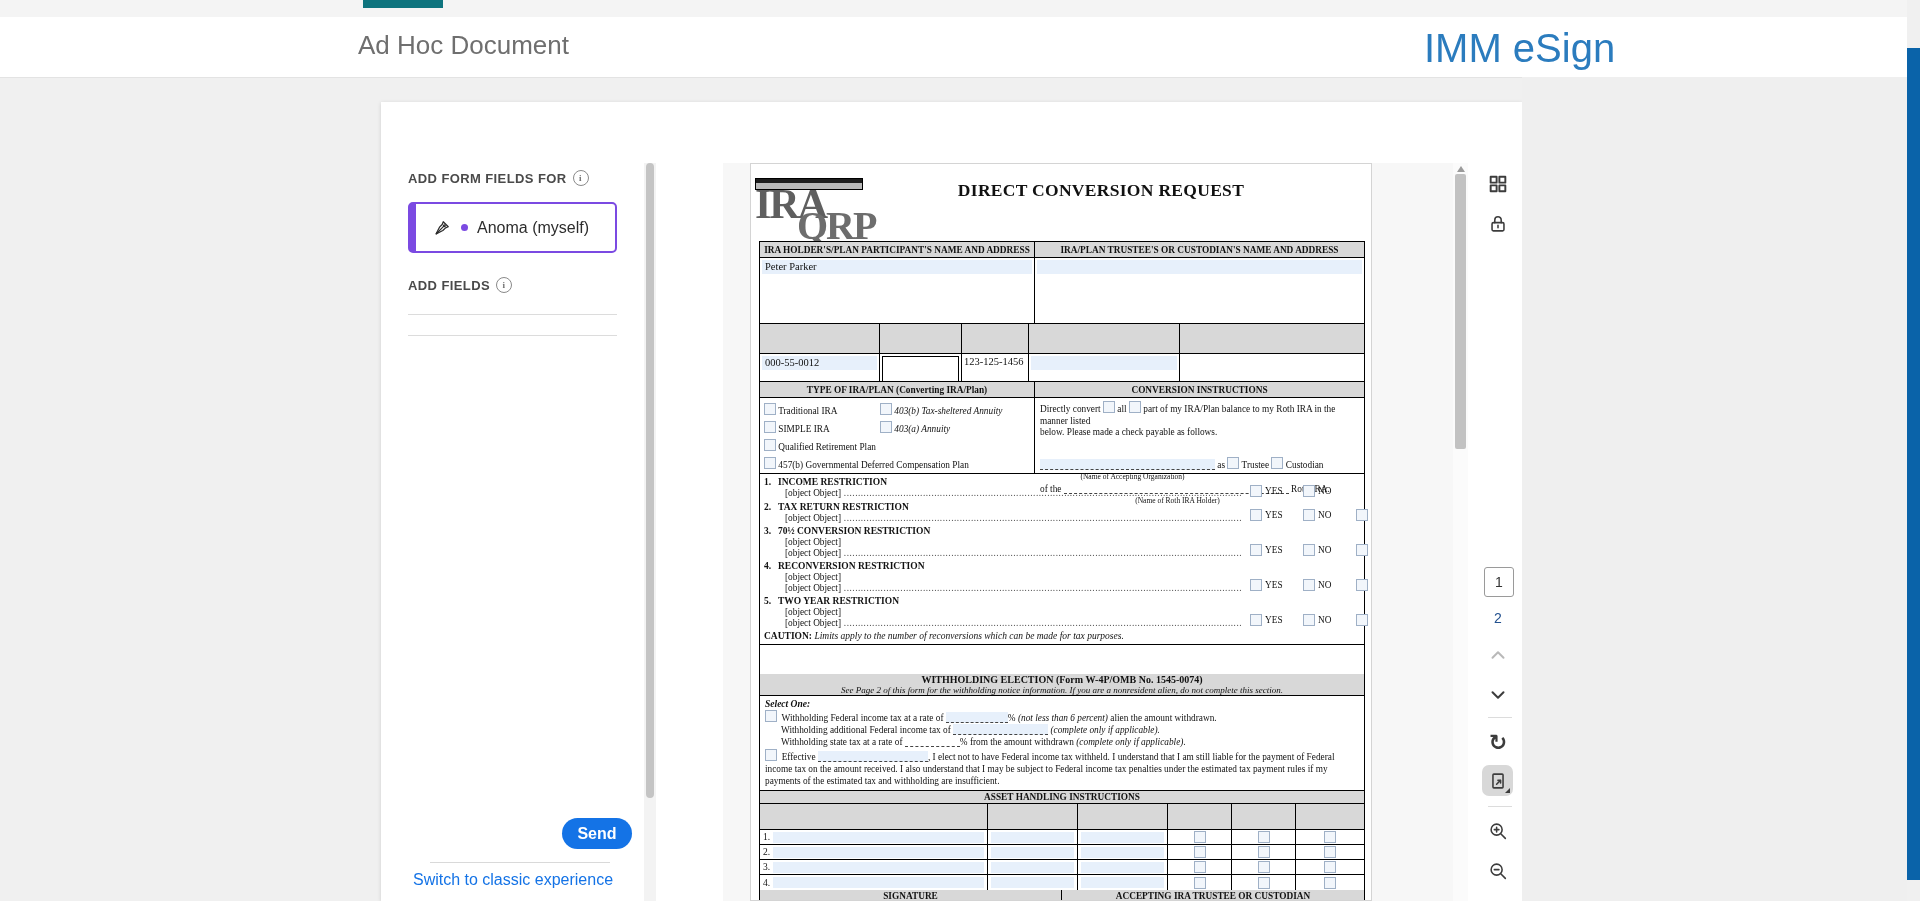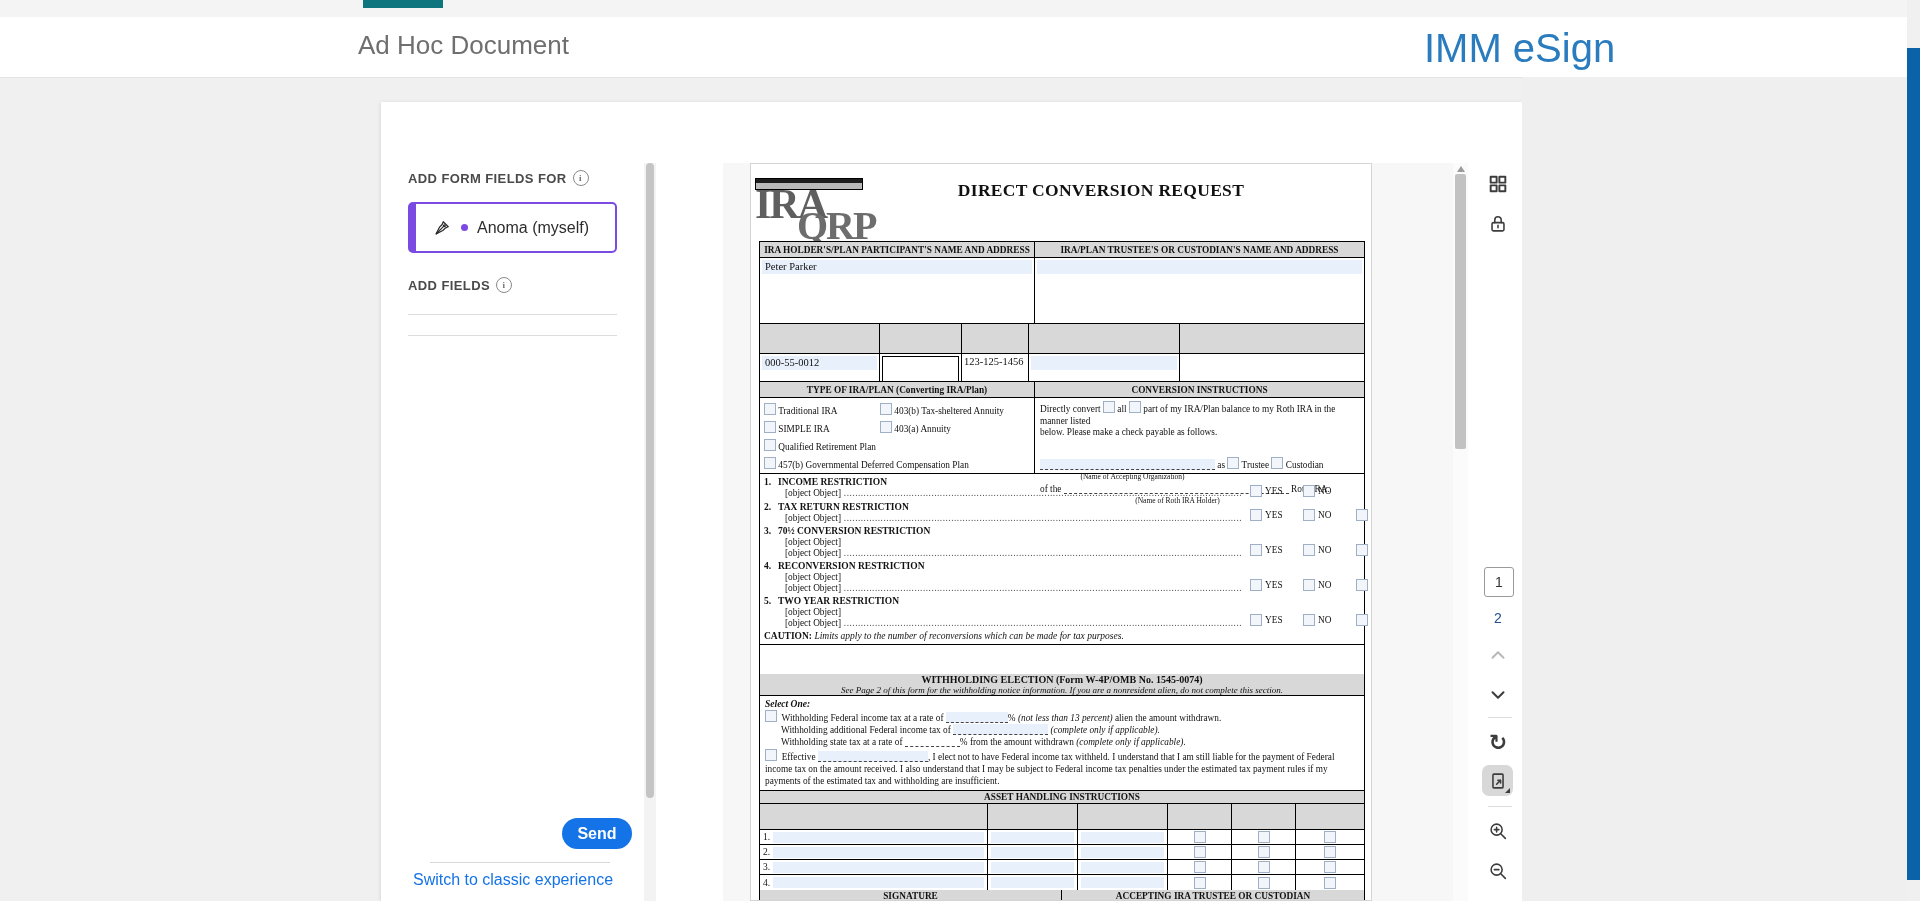--- a/index.html
+++ b/index.html
@@ -240,30 +240,30 @@
       <div class="frow" style="height:76px;">
         <div class="fcell w-half-l" style="padding:3px 2px;">
           <div style="display:flex;">
             <div style="width:118px;">
 
             <div style="margin:2px 0 5px 2px;white-space:nowrap;"><span class="fcb"></span> <span>Traditional IRA</span></div>
                 <div style="margin:2px 0 5px 2px;white-space:nowrap;"><span class="fcb"></span> <span>SIMPLE IRA</span></div>
                 <div style="margin:2px 0 5px 2px;white-space:nowrap;"><span class="fcb"></span> <span>Qualified Retirement Plan</span></div>
                 <div style="margin:2px 0 5px 2px;white-space:nowrap;"><span class="fcb"></span> <span>457(b) Governmental Deferred Compensation Plan</span></div>
               </div>
-            <div style="flex:1;">
+            <div style="flex:1;font-style:italic;">
 
             <div style="margin:2px 0 5px 0;white-space:nowrap;"><span class="fcb"></span> <span>403(b) Tax-sheltered Annuity</span></div>
                 <div style="margin:2px 0 5px 0;white-space:nowrap;"><span class="fcb"></span> <span>403(a) Annuity</span></div>
               </div>
           </div>
         </div>
         <div class="fcell w-half-r" style="padding:3px 5px;line-height:11.5px;">
           <div><span>Directly convert</span> <span class="fcb"></span> <span>all</span> <span class="fcb"></span> <span>part of my IRA/Plan balance to my Roth IRA in the manner listed</span></div>
-          <div>below. Please make a check payable as follows.</div>
+          <div>below. Please made a check payable as follows.</div>
           <div style="margin-top:18px;"><span class="blank blue" style="width:175px;"></span> <span>as</span> <span class="fcb"></span> <span>Trustee</span> <span class="fcb"></span> <span>Custodian</span></div>
           <div class="cap" style="width:185px;">(Name of Accepting Organization)</div>
           <div><span>of the</span> <span class="blank" style="width:225px;"></span> <span>Roth IRA.</span></div>
           <div class="cap" style="width:275px;">(Name of Roth IRA Holder)</div>
         </div>
       </div>
 
 
       <div class="frow" style="display:block;padding:2px 0 1px 0;">
         <div>
@@ -383,21 +383,21 @@
         </div>
       </div>
 
       <div class="frow ghead" style="height:22px;display:block;">
         <div style="font-size:10px;margin-top:29px;">WITHHOLDING ELECTION (Form W-4P/OMB No. 1545-0074)</div>
         <div class="it" style="font-weight:normal;font-size:9px;">See Page 2 of this form for the withholding notice information. If you are a nonresident alien, do not complete this section.</div>
       </div>
 
       <div class="frow" style="display:block;padding:2px 5px 3px 5px;line-height:12px;">
         <div class="it" style="font-weight:bold;font-size:9.5px;">Select One:</div>
-        <div><span class="fcb"></span>&nbsp; <span>Withholding Federal income tax at a rate of</span> <span class="blank blue" style="width:62px;"></span><span>%</span> <span class="it">(not less than 13 percent)</span> <span>alien the amount withdrawn.</span></div>
+        <div><span class="fcb"></span>&nbsp; <span>Withholding Federal income tax at a rate of</span> <span class="blank blue" style="width:62px;"></span><span>%</span> <span class="it">(not less than 6 percent)</span> <span>alien the amount withdrawn.</span></div>
         <div style="margin-left:16px;"><span>Withholding additional Federal income tax of</span> <span class="blank blue" style="width:95px;"></span> <span class="it">(complete only if applicable).</span></div>
         <div style="margin-left:16px;"><span>Withholding state tax at a rate of</span> <span class="blank" style="width:55px;"></span><span>% from the amount withdrawn</span> <span class="it">(complete only if applicable).</span></div>
         <div style="margin-top:1px;"><span class="fcb"></span>&nbsp; <span>Effective</span> <span class="blank blue" style="width:110px;"></span><span>, I elect not to have Federal income tax withheld. I understand that I am still liable for the payment of Federal income tax on the amount received. I also understand that I may be subject to Federal income tax penalties under the estimated tax payment rules if my payments of the estimated tax and withholding are insufficient.</span></div>
       </div>
 
       <div class="frow ghead ctr" style="height:13px;">ASSET HANDLING INSTRUCTIONS</div>
       <div class="frow ghead pre" id="asset-h" style="height:26px;">
         
       <div></div><div></div><div></div><div></div><div></div><div></div></div>
       <div>

